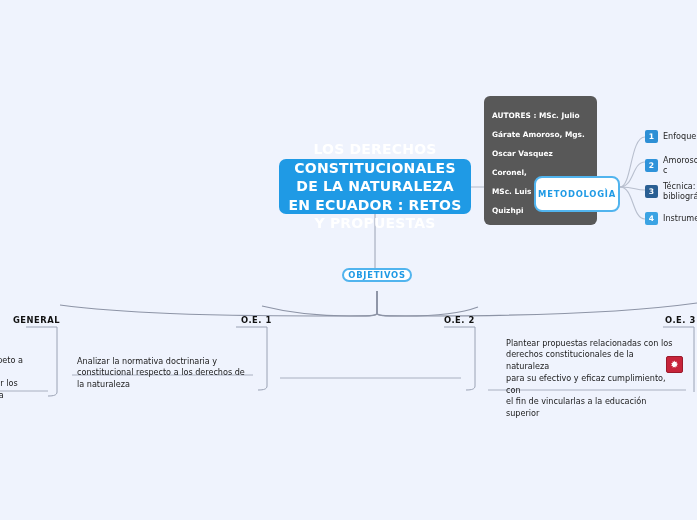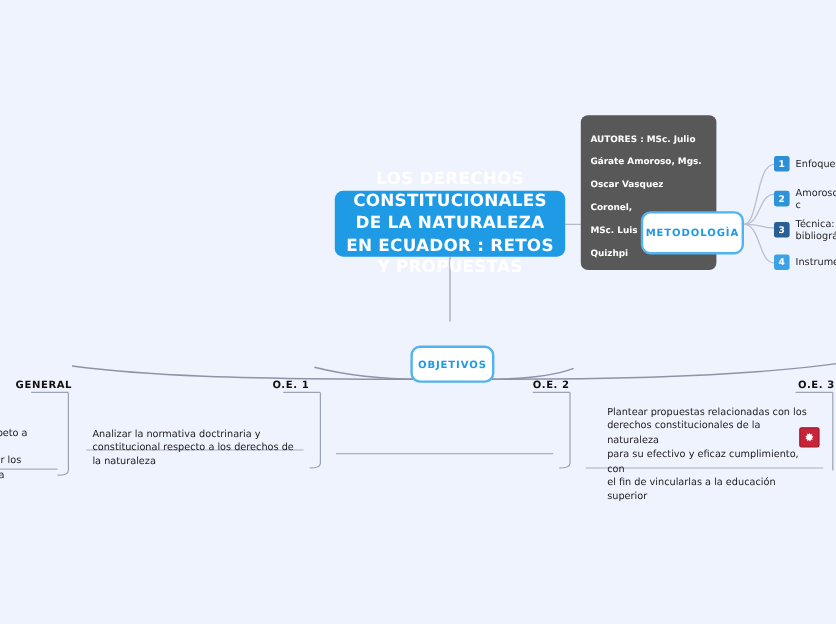--- a/index.html
+++ b/index.html
@@ -95,22 +95,21 @@
   #node-metodologia {
     left: 534px;
     top: 176px;
     width: 86px;
     height: 36px;
   }
   #node-objetivos {
     left: 342px;
     top: 268px;
     width: 70px;
-    height: 31px;
-    margin-top: 20px;
+    height: 14px;
   }
 
   
   .meth-item {
     position: absolute;
     left: 645px;
     display: flex;
     align-items: center;
     gap: 5px;
   }
@@ -247,21 +246,21 @@
   <div class="meth-item" style="top:212px;">
     <span class="meth-badge" style="background:#3ba3e3;">4</span>
     <span class="meth-label">Instrume</span>
   </div>
 
   <div class="pill" id="node-objetivos">
     <span class="txt">OBJETIVOS</span>
   </div>
 
   <div class="branch-label" style="left:13px; top:315px;">GENERAL</div>
-  <div class="branch-label" style="left:227px; top:315px;">O.E. 1</div>
+  <div class="branch-label" style="left:241px; top:315px;">O.E. 1</div>
   <div class="branch-label" style="left:444px; top:315px;">O.E. 2</div>
   <div class="branch-label" style="left:665px; top:315px;">O.E. 3</div>
 
   <div class="leaf" style="left:-12px; top:343px; width:60px; white-space:pre-line;">
     <span class="txt">espeto a
 el
 inar los
 stra</span>
   </div>
 

